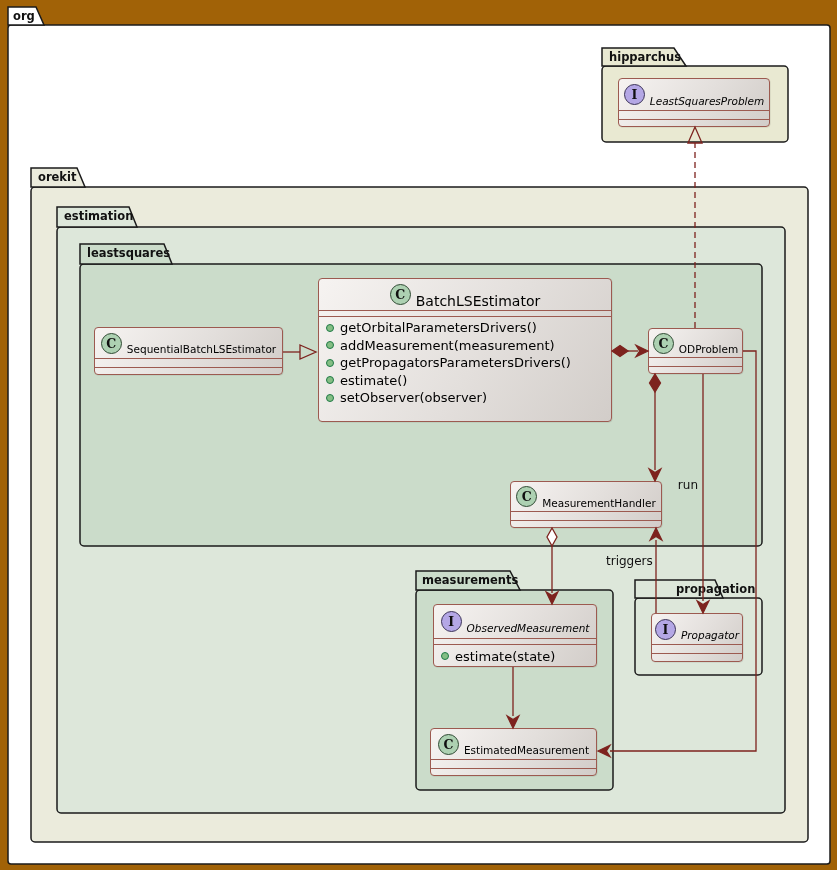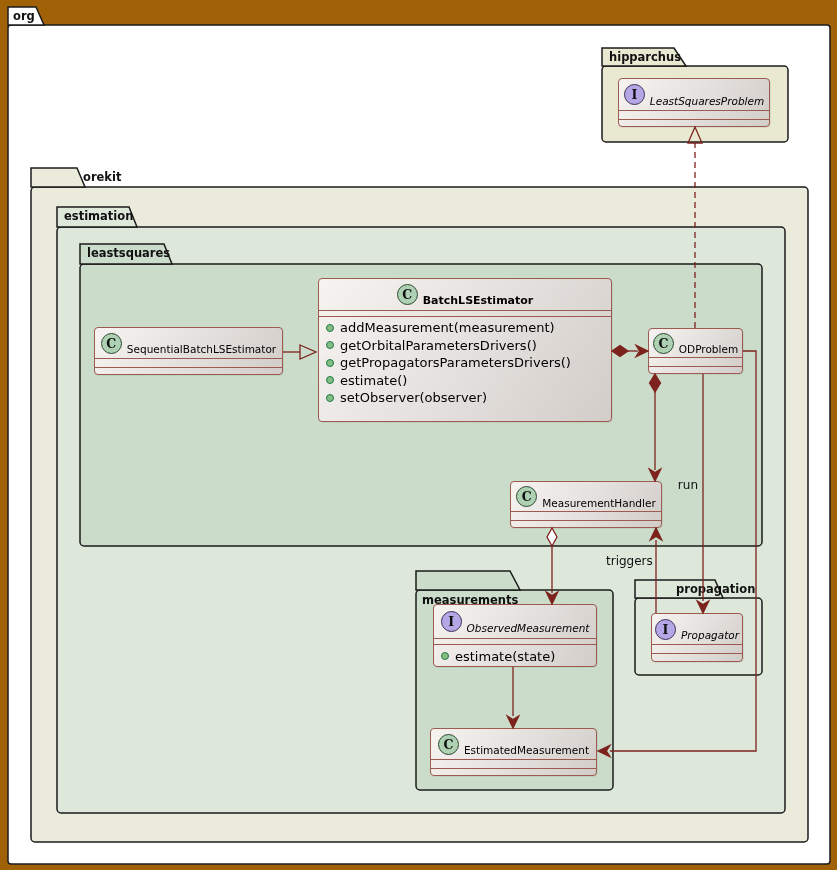--- a/index.html
+++ b/index.html
@@ -74,24 +74,24 @@
 
     <rect x="416" y="590" width="197" height="200" rx="4" fill="#CBDCCA" stroke="#1B1B1B" stroke-width="1.5"></rect>
     <path d="M416,590 V571 H510 L520,590 Z" fill="#CBDCCA" stroke="#1B1B1B" stroke-width="1.5"></path>
 
     <rect x="635" y="598" width="127" height="77" rx="4" fill="#DDE7DA" stroke="#1B1B1B" stroke-width="1.5"></rect>
     <path d="M635,598 V580 H715 L723,598 Z" fill="#DDE7DA" stroke="#1B1B1B" stroke-width="1.5"></path>
   </svg>
 
   <div class="pkg-label" style="left:13px;top:9px;">org</div>
   <div class="pkg-label" style="left:609px;top:50px;">hipparchus</div>
-  <div class="pkg-label" style="left:38px;top:170px;margin-left:45px;">orekit</div>
+  <div class="pkg-label" style="left:38px;top:170px;">orekit</div>
   <div class="pkg-label" style="left:64px;top:209px;">estimation</div>
   <div class="pkg-label" style="left:87px;top:246px;">leastsquares</div>
-  <div class="pkg-label" style="left:422px;top:573px;margin-top:20px;">measurements</div>
+  <div class="pkg-label" style="left:422px;top:573px;">measurements</div>
   <div class="pkg-label" style="left:676px;top:582px;">propagation</div>
 
   <div class="classbox" style="left:618px;top:78px;width:152px;height:49px;">
     <div class="ctitle" style="height:31px;">
       <span class="circ i">I</span>
       <span class="cname it">LeastSquaresProblem</span>
     </div>
     <div class="crow empty2"></div>
     <div class="crow empty"></div>
   </div>
@@ -101,31 +101,31 @@
       <span class="circ c">C</span>
       <span class="cname">SequentialBatchLSEstimator</span>
     </div>
     <div class="crow empty2"></div>
     <div class="crow empty"></div>
   </div>
 
   <div class="classbox" style="left:318px;top:278px;width:294px;height:144px;">
     <div class="ctitle" style="height:31px;">
       <span class="circ c">C</span>
-      <span class="cname" style="font-size:11px;font-weight:bold;">BatchLSEstimator</span>
+      <span class="cname" style="font-size:14px;">BatchLSEstimator</span>
     </div>
     <div class="crow thin"></div>
     <div class="methods">
         <div class="method">
         <span class="dot"></span>
+        <span class="mtext">getOrbitalParametersDrivers()</span>
+      </div>
+        <div class="method">
+        <span class="dot"></span>
         <span class="mtext">addMeasurement(measurement)</span>
-      </div>
-        <div class="method">
-        <span class="dot"></span>
-        <span class="mtext">getOrbitalParametersDrivers()</span>
       </div>
         <div class="method">
         <span class="dot"></span>
         <span class="mtext">getPropagatorsParametersDrivers()</span>
       </div>
         <div class="method">
         <span class="dot"></span>
         <span class="mtext">estimate()</span>
       </div>
         <div class="method">

